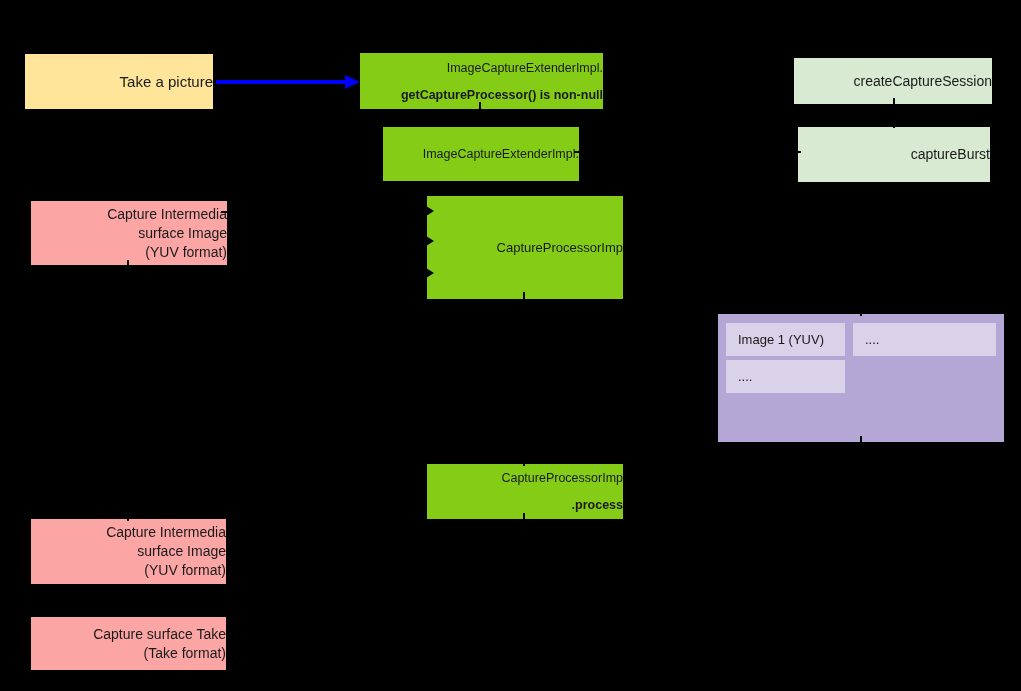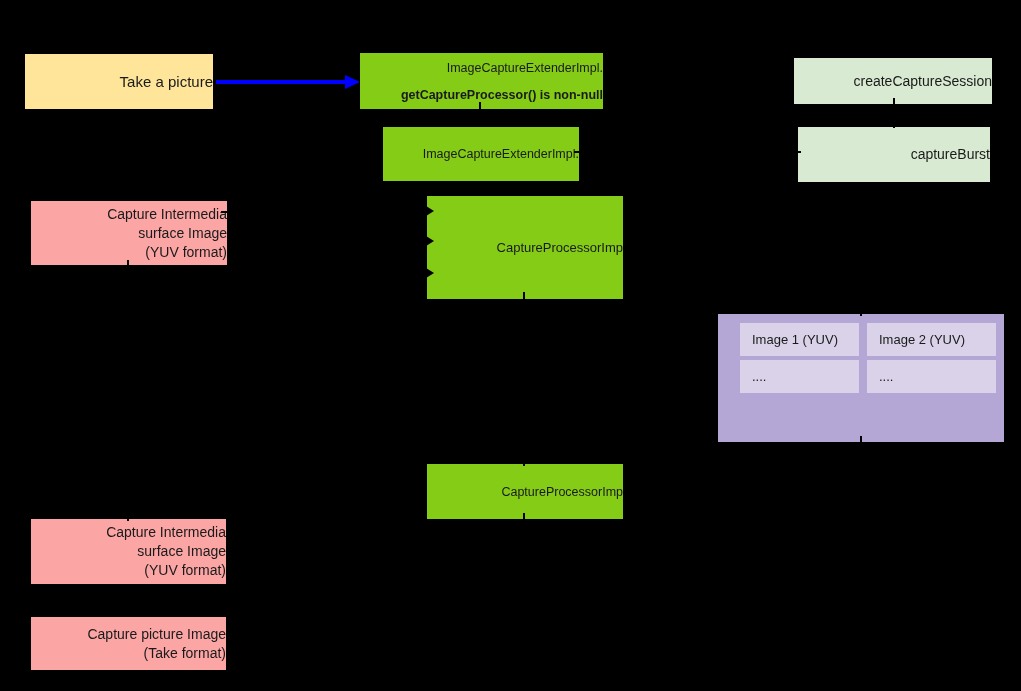--- a/index.html
+++ b/index.html
@@ -49,21 +49,21 @@
     border-bottom:5px solid transparent;
   }
   
   #results-table{
     position:absolute;left:718px;top:314px;width:286px;height:128px;
     box-sizing:border-box;
     display:grid;
     grid-template-columns:119px 1fr;
     grid-template-rows:33px 33px 33px;
     gap:4px 8px;
-    padding:9px 8px 9px 22px;
+    padding:9px 8px 9px 8px;
   }
 </style>
 </head>
 <body>
 
 <div id="stage">
 
   <div class="node yellow fs15 pl12" style="left:25px;top:54px;width:188px;height:55px;">
     <div class="l">Take a picture</div>
   </div>
@@ -94,37 +94,37 @@
     <div class="l">(YUV format)</div>
   </div>
 
   <div class="node blue fs125 pl10" style="left:427px;top:196px;width:196px;height:103px;">
     <div class="l" style="font-size:13px">CaptureProcessorImp</div>
   </div>
 
   <div class="purple" style="position:absolute;left:718px;top:314px;width:286px;height:128px;"></div>
   <div id="results-table">
     <div class="cell">Image 1 (YUV)</div>
-    <div class="cell">Image 2 (YUV)</div>
     <div class="cell">....</div>
     <div class="cell">....</div>
   </div>
 
   <div class="node blue fs125 pl12" style="left:427px;top:464px;width:196px;height:55px;">
     <div class="l">CaptureProcessorImp</div>
+    <div class="l bold">.process</div>
   </div>
 
   <div class="node cream fs14 pl10" style="left:31px;top:519px;width:195px;height:65px;">
     <div class="l">Capture Intermedia</div>
     <div class="l">surface Image</div>
     <div class="l">(YUV format)</div>
   </div>
 
   <div class="node cream fs14 pl10" style="left:31px;top:617px;width:195px;height:53px;">
-    <div class="l">Capture picture Image</div>
+    <div class="l">Capture surface Take</div>
     <div class="l">(Take format)</div>
   </div>
 
   <div class="mini-arrow-right" style="left:426px;top:206px;"></div>
   <div class="mini-arrow-right" style="left:426px;top:236px;"></div>
   <div class="mini-arrow-right" style="left:426px;top:268px;"></div>
   <div class="tick-v" style="left:479px;top:102px;height:8px;"></div>
   <div class="tick-h" style="left:574px;top:151px;width:7px;"></div>
   <div class="tick-v" style="left:523px;top:292px;height:8px;"></div>
   <div class="tick-v" style="left:523px;top:460px;height:6px;"></div>

